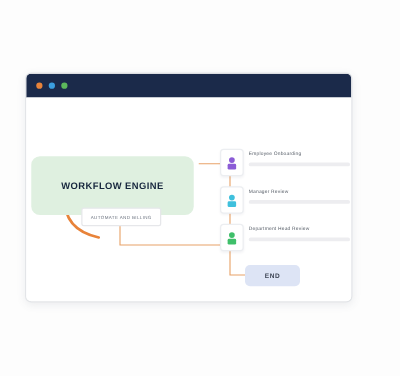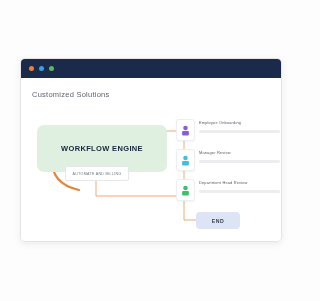--- a/index.html
+++ b/index.html
@@ -78,21 +78,21 @@
     left: 0;
     top: 0;
     width: 260px;
     height: 163px;
     pointer-events: none;
   }
 
   
   #workflow-engine {
     position: absolute;
-    left: 16px;
+    left: 4px;
     top: 47px;
     width: 130px;
     height: 47px;
     background: #dff0e0;
     border-radius: 7px;
     display: flex;
     align-items: center;
     justify-content: center;
   }
   #workflow-engine-label {
@@ -198,21 +198,20 @@
 <div id="window-card">
 
   <div id="title-bar">
     <span class="dot orange"></span>
     <span class="dot blue"></span>
     <span class="dot green"></span>
   </div>
 
   <div id="card-body">
 
-    <div id="page-title">Customized Solutions</div>
 
     <svg id="connectors" viewBox="0 0 260 163" width="260" height="163">
 
       <path d="M138 53 L163 53" stroke="#e8a268" stroke-width="0.9" fill="none"></path>
 
       <path d="M163 53 L163 113" stroke="#e8a268" stroke-width="0.9" fill="none"></path>
 
       <path d="M155 53 L163 53" stroke="#e8a268" stroke-width="0.9" fill="none"></path>
       <path d="M155 83 L163 83" stroke="#e8a268" stroke-width="0.9" fill="none"></path>
       <path d="M155 113 L163 113" stroke="#e8a268" stroke-width="0.9" fill="none"></path>

